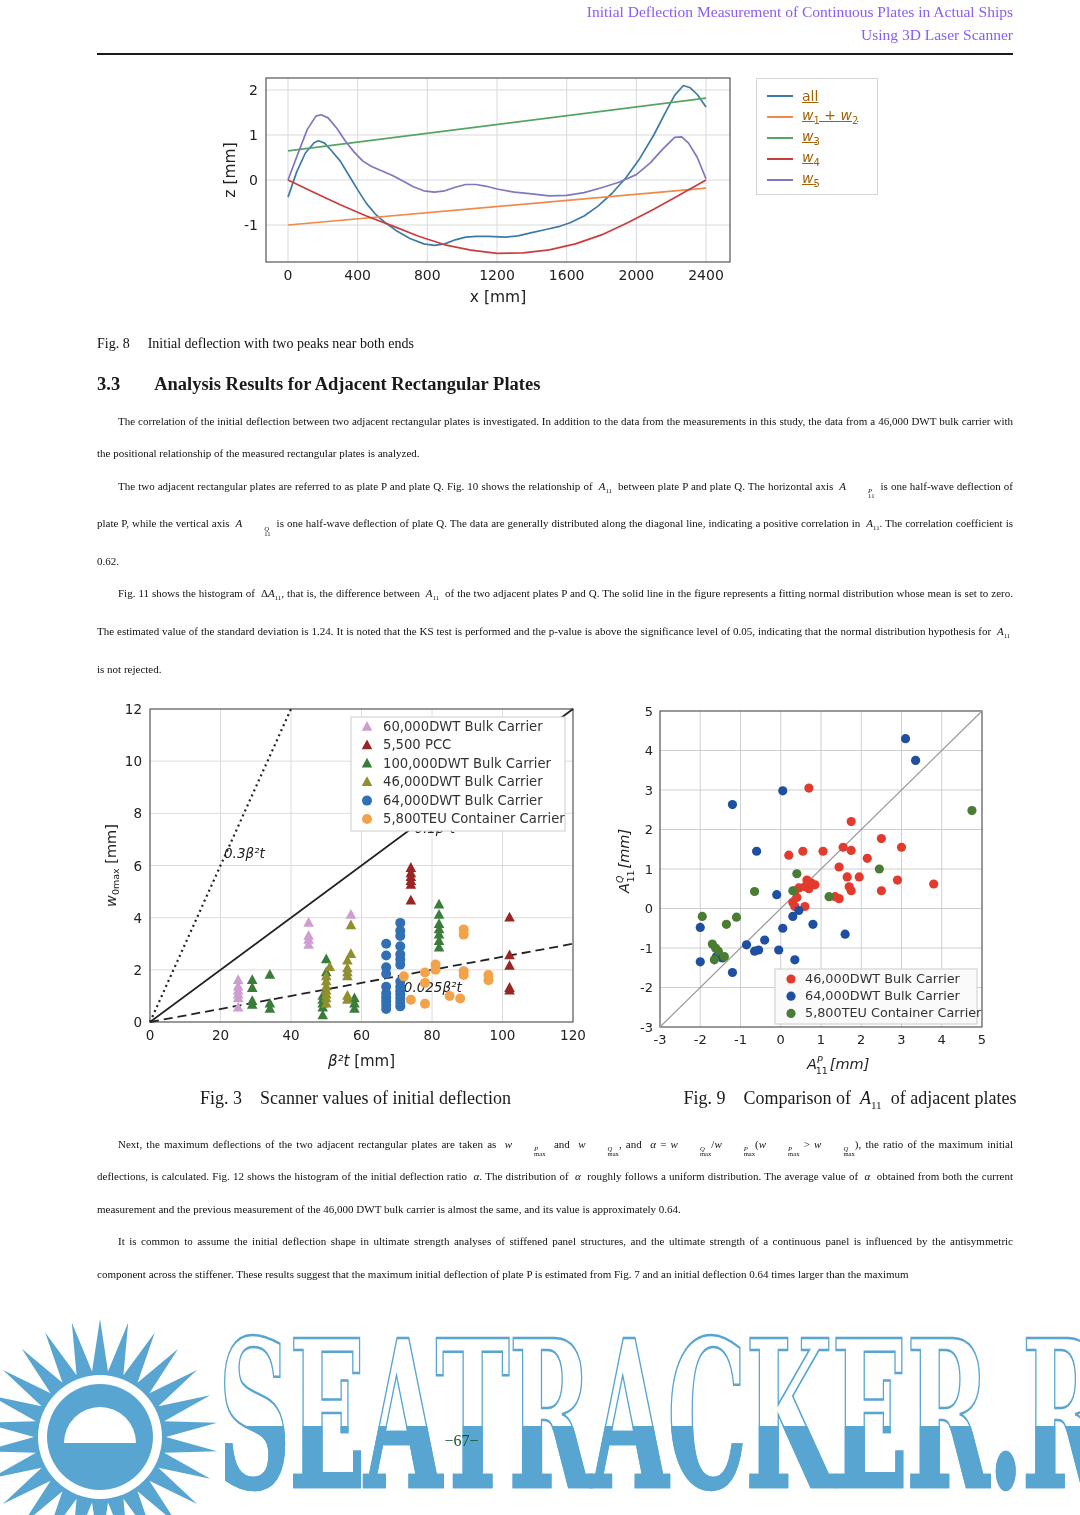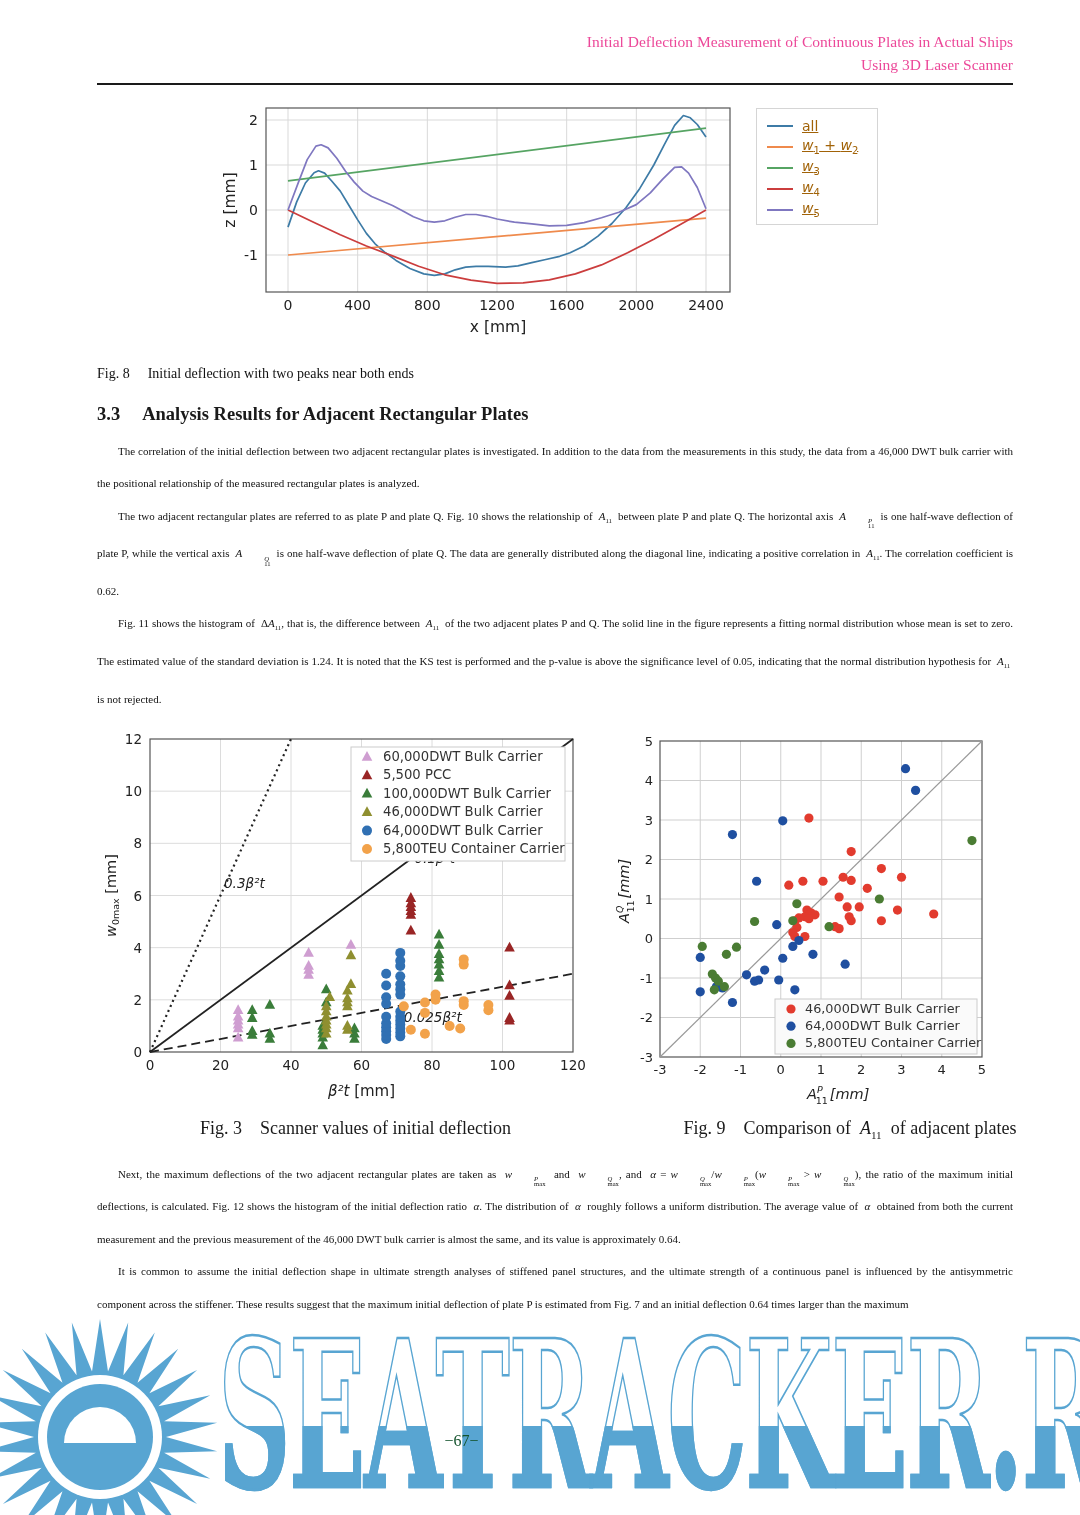--- a/index.html
+++ b/index.html
@@ -1,39 +1,39 @@
 <!DOCTYPE html>
 <html><head>
 <meta charset="utf-8">
 <style>
   html,body{margin:0;padding:0;background:#ffffff;}
   .page{position:relative;width:1080px;height:1515px;background:#fff;overflow:hidden;
         font-family:"Liberation Serif",serif;color:#1a1a1a;}
   .content{margin:0 67px 0 97px;}
   
-  .hdr{padding-top:30px;text-align:right;font-size:15.5px;line-height:23px;color:#ec4899;}
+  .hdr{text-align:right;font-size:15.5px;line-height:23px;color:#8b5cf6;}
   .rule{border:none;border-top:2px solid #1a1a1a;margin:7px 0 0 0;}
   
   .fig8-wrap{position:relative;height:252px;margin-top:8px;}
   #fig8-svg{position:absolute;left:126px;top:0;}
   .f8-legend{position:absolute;left:659px;top:15px;width:110px;padding:6px 0 4px 10px;
              border:1px solid #d5d5d5;background:#fff;font-family:"DejaVu Sans",sans-serif;}
   .f8-legend .row{display:flex;align-items:center;height:21px;}
   .f8-legend .ln{display:inline-block;width:26px;height:2px;margin-right:9px;}
   .f8-legend .lab{font-size:14px;color:#a16207;text-decoration:underline;}
   .f8-legend .lab sub{font-size:10px;}
   .f8-abox{position:absolute;left:641px;top:133px;width:152px;padding:3px 7px;
            border:1.4px solid #555;border-radius:9px;background:#fff;
            font-family:"DejaVu Sans",sans-serif;font-size:13px;font-weight:bold;color:#222;line-height:18px;}
   .f8-abox sub{font-size:9.5px;}
   
   .caption{text-align:left;font-size:14px;margin-top:21px;color:#111;}
   .cap-gap{display:inline-block;width:18px;}
   h2.sec{font-size:18.5px;font-weight:bold;margin:22px 0 10px 0;}
-  h2.sec .num{display:inline-block;margin-right:22px;text-align:center;}
+  h2.sec .num{display:inline-block;margin-right:34px;text-align:center;}
   p.body{font-size:11px;line-height:32.4px;text-align:justify;text-indent:21px;margin:0 0 0 0;color:#111;}
   sub{font-size:0.62em;}
   .stk{display:inline-flex;flex-direction:column;vertical-align:-0.48em;line-height:0.8;
        font-size:0.6em;margin-left:1px;}
   .stk>span{display:block;text-align:left;}
   
   .figs-row{position:relative;height:397px;margin-top:6px;}
   #fig9-svg{position:absolute;left:6px;top:0;}
   #fig10-svg{position:absolute;left:518px;top:0;}
   .caps-row{position:relative;height:30px;}

